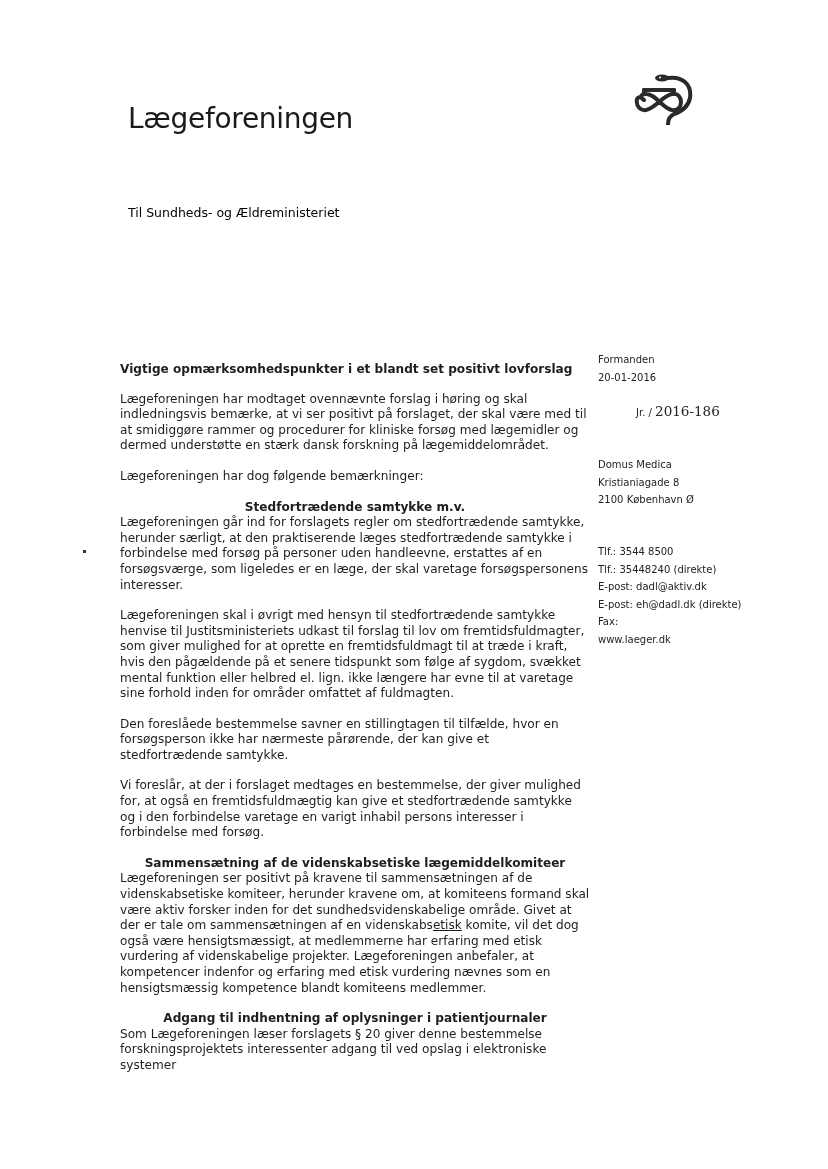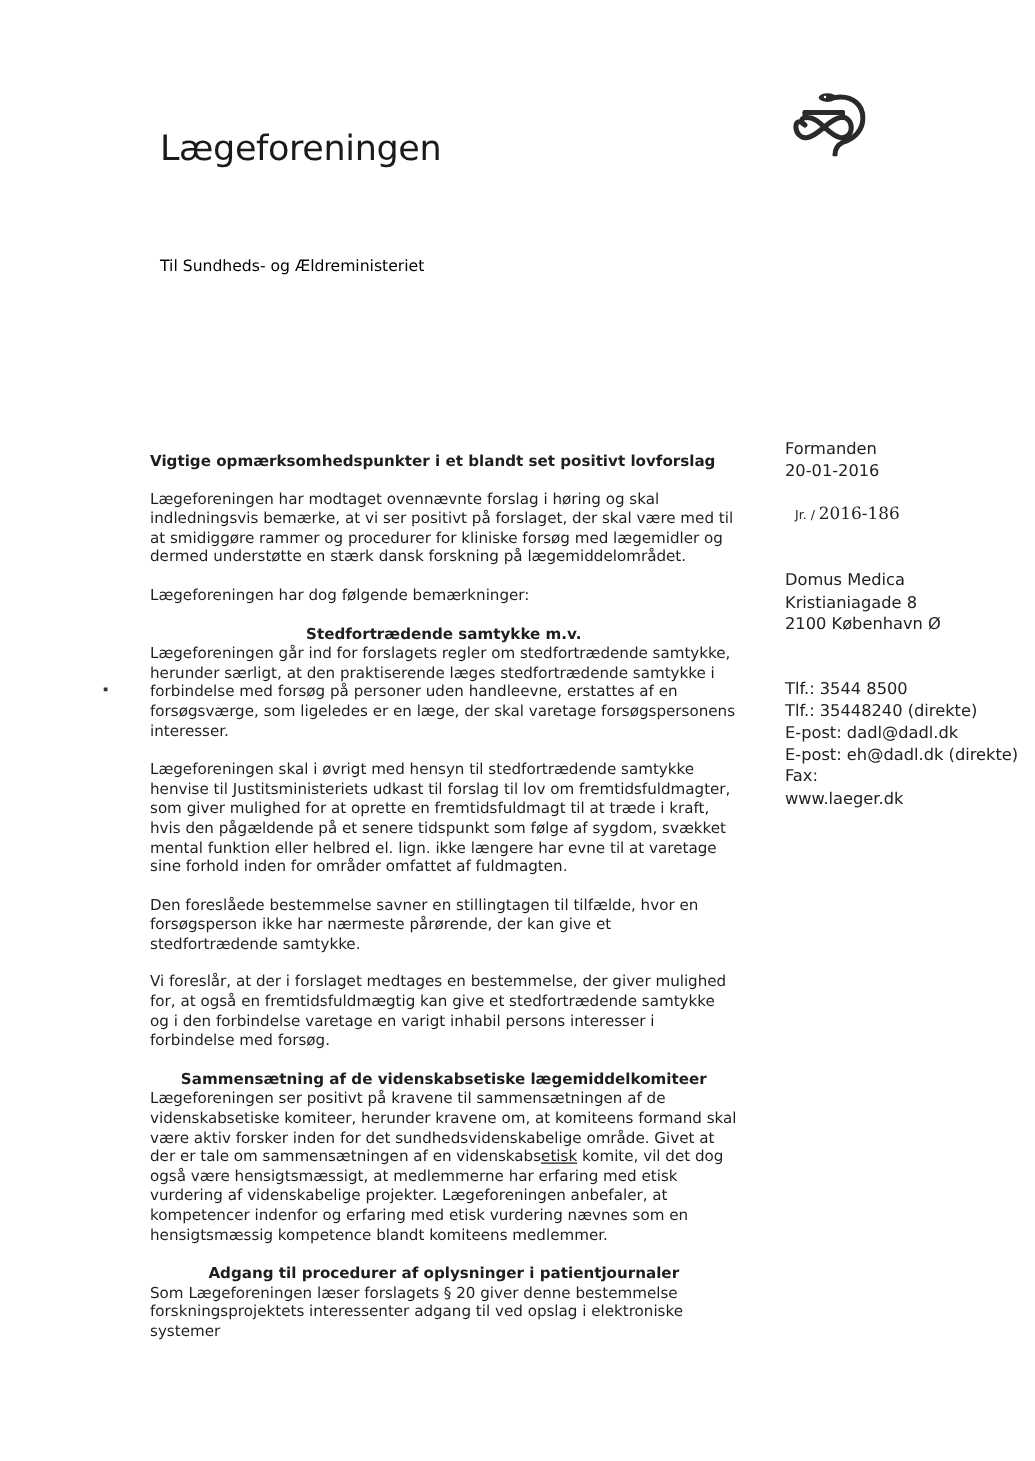--- a/index.html
+++ b/index.html
@@ -6,21 +6,21 @@
   body { width:828px; height:1169px; position:relative; overflow:hidden; color:#1e1e1e; font-family:"DejaVu Sans", sans-serif; }
   .logo-word { position:absolute; left:128px; top:66px; font-family:"DejaVu Sans", sans-serif; font-weight:normal; font-size:28px; letter-spacing:-0.3px; color:#1a1a1a;margin-top:36px; }
   .logo-mark { position:absolute; left:630px; top:70px; width:70px; height:55px; }
   .recipient { position:absolute; left:128px; top:205px; font-size:12.5px; color:#000000; }
   .main { position:absolute; left:120px; top:362px; width:470px; font-size:12.1px; line-height:15.6px; }
   .main h1 { font-size:12.1px; line-height:15.6px; font-weight:bold; margin:0 0 15px 0; }
   .main h2 { font-size:12.1px; line-height:15.6px; font-weight:bold; margin:0 0 14px 0; }
   .main p { margin:0 0 15px 0; }
   .main .sec-title { font-weight:bold; display:block;text-align:center; }
   .u { text-decoration:underline; }
-  .side { position:absolute; left:628px; font-size:13px; color:#222; line-height:17.5px; }
+  .side { position:absolute; left:598px; font-size:10px; color:#222; line-height:17.5px; }
   .jr { position:absolute; left:636px; top:403px; font-size:10px; color:#222; }
   .jr .num { font-family:"DejaVu Serif", serif; font-size:13.5px; }
   .dot { position:absolute; left:83px; top:550px; width:3px; height:3px; background:#333; }
 </style>
 </head>
 <body>
 
 <div class="logo-word">Lægeforeningen</div>
 
 <svg class="logo-mark" viewBox="0 0 70 55">
@@ -46,21 +46,21 @@
 
 <div class="side" style="top:456px;">
   <div>Domus Medica</div>
   <div>Kristianiagade 8</div>
   <div>2100 København Ø</div>
 </div>
 
 <div class="side" style="top:543px;">
   <div>Tlf.: 3544 8500</div>
   <div>Tlf.: 35448240 (direkte)</div>
-  <div>E-post: dadl@dadl.dk</div>
+  <div>E-post: dadl@aktiv.dk</div>
   <div>E-post: eh@dadl.dk (direkte)</div>
   <div>Fax:</div>
   <div>www.laeger.dk</div>
 </div>
 
 <div class="dot"></div>
 
 <div class="main">
   <h2>Vigtige opmærksomhedspunkter i et blandt set positivt lovforslag</h2>
   <p>Lægeforeningen har modtaget ovennævnte forslag i høring og skal indledningsvis bemærke, at vi ser positivt på forslaget, der skal være med til at smidiggøre rammer og procedurer for kliniske forsøg med lægemidler og dermed understøtte en stærk dansk forskning på lægemiddelområdet.</p>
@@ -73,16 +73,16 @@
   <p>Lægeforeningen skal i øvrigt med hensyn til stedfortrædende samtykke henvise til Justitsministeriets udkast til forslag til lov om fremtidsfuldmagter, som giver mulighed for at oprette en fremtidsfuldmagt til at træde i kraft, hvis den pågældende på et senere tidspunkt som følge af sygdom, svækket mental funktion eller helbred el. lign. ikke længere har evne til at varetage sine forhold inden for områder omfattet af fuldmagten.</p>
   <p>Den foreslåede bestemmelse savner en stillingtagen til tilfælde, hvor en forsøgsperson ikke har nærmeste pårørende, der kan give et stedfortrædende samtykke.</p>
   <p>Vi foreslår, at der i forslaget medtages en bestemmelse, der giver mulighed for, at også en fremtidsfuldmægtig kan give et stedfortrædende samtykke og i den forbindelse varetage en varigt inhabil persons interesser i forbindelse med forsøg.</p>
 
   <p>
     <span class="sec-title">Sammensætning af de videnskabsetiske lægemiddelkomiteer</span>
     <span>Lægeforeningen ser positivt på kravene til sammensætningen af de videnskabsetiske komiteer, herunder kravene om, at komiteens formand skal være aktiv forsker inden for det sundhedsvidenskabelige område. Givet at der er tale om sammensætningen af en videnskabs</span><span class="u">etisk</span><span> komite, vil det dog også være hensigtsmæssigt, at medlemmerne har erfaring med etisk vurdering af videnskabelige projekter. Lægeforeningen anbefaler, at kompetencer indenfor og erfaring med etisk vurdering nævnes som en hensigtsmæssig kompetence blandt komiteens medlemmer.</span>
   </p>
 
   <p>
-    <span class="sec-title">Adgang til procedurer af oplysninger i patientjournaler</span>
+    <span class="sec-title">Adgang til indhentning af oplysninger i patientjournaler</span>
     <span>Som Lægeforeningen læser forslagets § 20 giver denne bestemmelse forskningsprojektets interessenter adgang til ved opslag i elektroniske systemer</span>
   </p>
 </div>
 
 </body></html>

